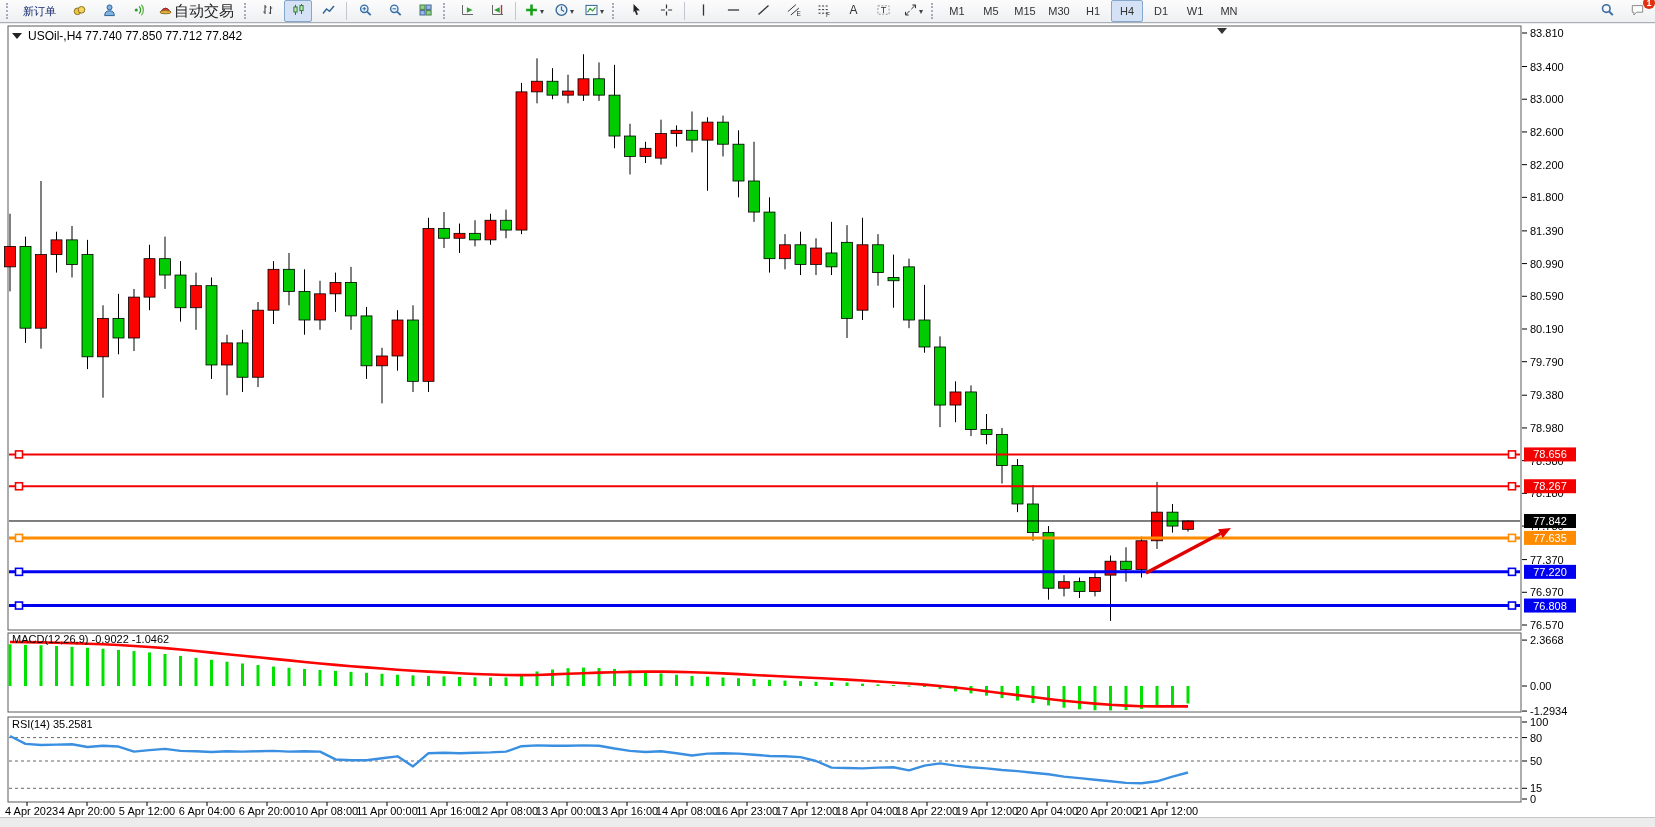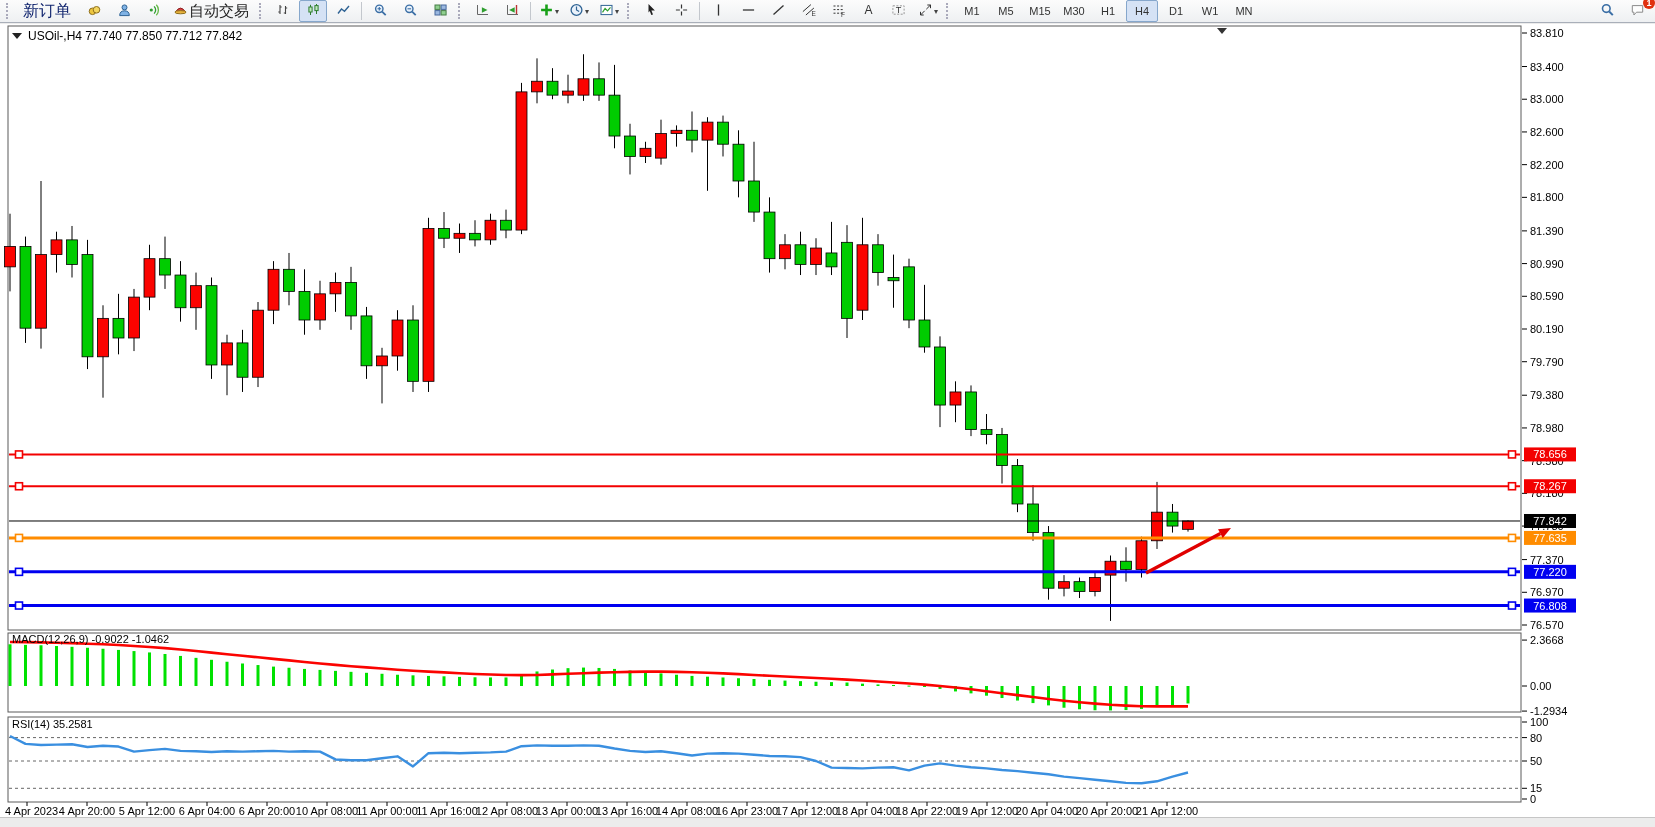--- a/index.html
+++ b/index.html
@@ -1,21 +1,21 @@
 <!DOCTYPE html>
 <html><head>
 <meta charset="utf-8">
 <style>
   html,body{margin:0;padding:0;}
   body{width:1655px;height:827px;background:#ececec;font-family:"Liberation Sans",sans-serif;overflow:hidden;position:relative;}
   .toolbar{position:absolute;top:0;left:0;width:1655px;height:23px;background:linear-gradient(#fcfcfc,#eef0f2);border-bottom:1px solid #a9afb9;display:flex;align-items:center;padding:0 3px;box-sizing:border-box;z-index:5;}
   .tbtn{display:inline-flex;align-items:center;justify-content:center;height:20px;min-width:22px;padding:0 2px;margin:0 1px;border:1px solid transparent;border-radius:2px;font-size:12px;color:#222;cursor:default;}
   .tbtn.pressed{background:#d5e2f5;border:1px solid #86a7cc;}
   .tbtn .cap{font-size:8px;color:#444;margin-left:1px;}
-  .tlabel{font-size:16px;color:#10246e;padding:0 4px;white-space:nowrap;}
+  .tlabel{font-size:11px;color:#10246e;padding:0 4px;white-space:nowrap;}
   .tlabel2{font-size:15px;color:#222;padding:0 3px 0 1px;white-space:nowrap;}
   .sep{width:1px;height:18px;background:#c3c7cd;margin:0 3px;}
   .grip{width:4px;height:16px;margin:0 3px;border-left:2px dotted #aab;}
   .spacer{flex:1;}
   .tf{font-size:11px;color:#333;min-width:26px;}
   .badge{position:absolute;top:-4px;right:-5px;width:12px;height:12px;background:#e03010;border-radius:50%;color:#fff;font-size:9px;line-height:12px;text-align:center;font-weight:bold;}
   .chatwrap{position:relative;}
   #chart-svg{position:absolute;top:24px;left:0;background:#fff;}
   .statusbar{position:absolute;left:0;bottom:0;width:1655px;height:9px;background:#ececec;border-top:1px solid #c6c6c6;}
   text{font-family:"Liberation Sans",sans-serif;}

